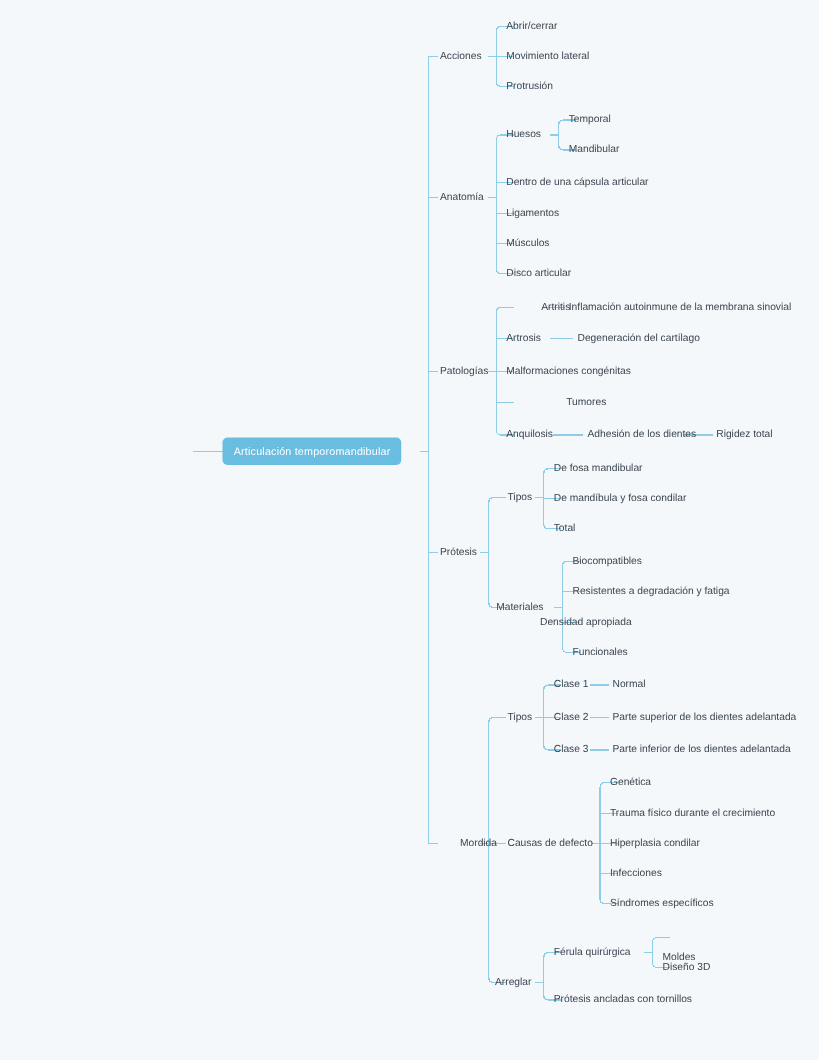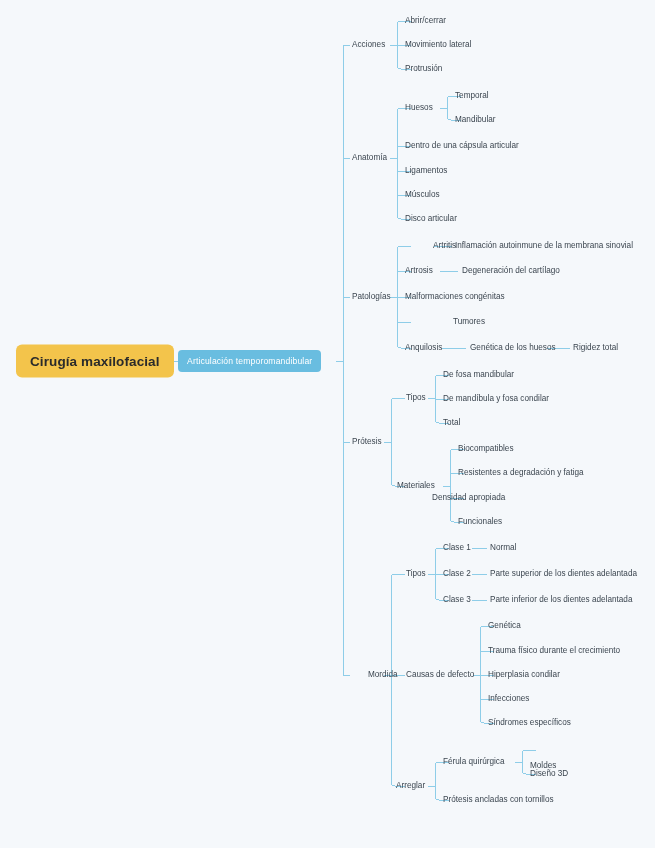--- a/index.html
+++ b/index.html
@@ -141,21 +141,21 @@
       <div class="node lvl-leaf" style="left: 405px; top: 195px; color: rgb(60, 70, 80);">Músculos</div>
       <div class="node lvl-leaf" style="left: 405px; top: 219px; color: rgb(60, 70, 80);">Disco articular</div>
       <div class="node lvl2" style="left: 352px; top: 297px; color: rgb(60, 70, 80);">Patologías</div>
       <div class="node lvl-leaf" style="left: 401px; top: 246px; color: rgb(60, 70, 80); margin-left: 32px;">Artritis</div>
       <div class="node lvl-leaf" style="left: 455px; top: 246px; color: rgb(60, 70, 80);">Inflamación autoinmune de la membrana sinovial</div>
       <div class="node lvl-leaf" style="left: 405px; top: 271px; color: rgb(60, 70, 80);">Artrosis</div>
       <div class="node lvl-leaf" style="left: 462px; top: 271px; color: rgb(60, 70, 80);">Degeneración del cartílago</div>
       <div class="node lvl-leaf" style="left: 405px; top: 297px; color: rgb(60, 70, 80);">Malformaciones congénitas</div>
       <div class="node lvl-leaf" style="left: 405px; top: 322px; color: rgb(60, 70, 80); margin-left: 48px;">Tumores</div>
       <div class="node lvl-leaf" style="left: 405px; top: 348px; color: rgb(60, 70, 80);">Anquilosis</div>
-      <div class="node lvl-leaf" style="left: 470px; top: 348px; color: rgb(60, 70, 80);">Genética de los huesos</div>
+      <div class="node lvl-leaf" style="left: 470px; top: 348px; color: rgb(60, 70, 80);">Adhesión de los dientes</div>
       <div class="node lvl-leaf" style="left: 573px; top: 348px; color: rgb(60, 70, 80);">Rigidez total</div>
       <div class="node lvl2" style="left: 352px; top: 442px; color: rgb(60, 70, 80);">Prótesis</div>
       <div class="node lvl-leaf" style="left: 406px; top: 398px; color: rgb(60, 70, 80);">Tipos</div>
       <div class="node lvl-leaf" style="left: 443px; top: 375px; color: rgb(60, 70, 80);">De fosa mandibular</div>
       <div class="node lvl-leaf" style="left: 443px; top: 399px; color: rgb(60, 70, 80);">De mandíbula y fosa condilar</div>
       <div class="node lvl-leaf" style="left: 443px; top: 423px; color: rgb(60, 70, 80);">Total</div>
       <div class="node lvl-leaf" style="left: 397px; top: 486px; color: rgb(60, 70, 80);">Materiales</div>
       <div class="node lvl-leaf" style="left: 458px; top: 449px; color: rgb(60, 70, 80);">Biocompatibles</div>
       <div class="node lvl-leaf" style="left: 458px; top: 473px; color: rgb(60, 70, 80);">Resistentes a degradación y fatiga</div>
       <div class="node lvl-leaf" style="left: 432px; top: 498px; color: rgb(60, 70, 80);">Densidad apropiada</div>
@@ -174,15 +174,14 @@
       <div class="node lvl-leaf" style="left: 488px; top: 675px; color: rgb(60, 70, 80);">Hiperplasia condilar</div>
       <div class="node lvl-leaf" style="left: 488px; top: 699px; color: rgb(60, 70, 80);">Infecciones</div>
       <div class="node lvl-leaf" style="left: 488px; top: 723px; color: rgb(60, 70, 80);">Síndromes específicos</div>
       <div class="node lvl-leaf" style="left: 396px; top: 786px; color: rgb(60, 70, 80);">Arreglar</div>
       <div class="node lvl-leaf" style="left: 443px; top: 762px; color: rgb(60, 70, 80);">Férula quirúrgica</div>
       <div class="node lvl-leaf" style="left: 530px; top: 750px; color: rgb(60, 70, 80); margin-top: 16px;">Moldes</div>
       <div class="node lvl-leaf" style="left: 530px; top: 774px; color: rgb(60, 70, 80);">Diseño 3D</div>
       <div class="node lvl-leaf" style="left: 443px; top: 800px; color: rgb(60, 70, 80);">Prótesis ancladas con tornillos</div>
     </div>
 
-  <div class="root-node" style="left: 16px; top: 361px; background: rgb(243, 196, 75); color: rgb(43, 43, 43);">Cirugía maxilofacial</div>
   <div class="topic-node" style="left: 178px; top: 361px; background: rgb(105, 189, 224); color: rgb(255, 255, 255);">Articulación temporomandibular</div>
 </div>
 
 </body></html>

